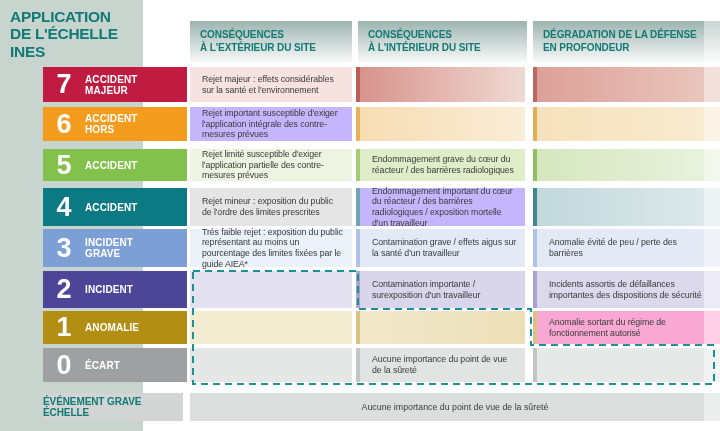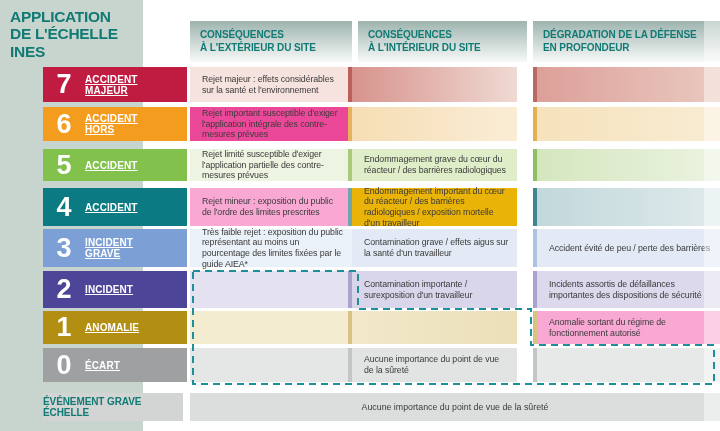--- a/index.html
+++ b/index.html
@@ -18,36 +18,36 @@
     color:var(--teal);font-weight:bold;font-size:10px;line-height:1.3;padding:7px 4px 0 10px;
     white-space:pre-line;letter-spacing:-0.1px;}
   .h1{left:190px;width:162px}.h2{left:358px;width:169px}.h3{left:533px;width:187px}
   
   .row{position:absolute;left:0;width:720px;}
   .rw7{top:67px;height:35px}.rw6{top:107px;height:34px}.rw5{top:149px;height:32px}
   .rw4{top:188px;height:38px}.rw3{top:229px;height:38px}.rw2{top:271px;height:37px}
   .rw1{top:311px;height:33px}.rw0{top:348px;height:34px}
   .bar{position:absolute;left:43px;width:144px;top:0;bottom:0;display:flex;align-items:center;color:#fff;}
   .num{width:42px;text-align:center;font-size:27px;font-weight:bold;line-height:1;}
-  .lbl{font-size:10px;font-weight:bold;line-height:1.1;width:80px;letter-spacing:0.1px;text-decoration:underline;}
+  .lbl{font-size:10px;font-weight:bold;line-height:1.1;width:80px;letter-spacing:0.1px;}
   .cell{position:absolute;top:0;bottom:0;display:flex;align-items:center;
     padding:2px 8px 2px 12px;font-size:8.8px;line-height:1.2;color:#3A3A3A;letter-spacing:-0.1px;}
-  .c1{left:190px;width:162px}.c2{left:348px;width:169px}.c3{left:533px;width:187px}
+  .c1{left:190px;width:162px}.c2{left:356px;width:169px}.c3{left:533px;width:187px}
   
   .bg-r7c1{background:#F6E3DF}
   .bg-r7c2{background:linear-gradient(to right,#D8938D,#EFDAD3);border-left:4px solid #BC5F5B}
   .bg-r7c3{background:linear-gradient(to right,#DCA099,#EAC9C0);border-left:4px solid #B96862}
-  .bg-r6c1{background:#ec4899}
+  .bg-r6c1{background:#c4b5fd}
   .bg-r6c2{background:linear-gradient(to right,#F6DDB4,#FAEDD6);border-left:4px solid #E8B25C}
   .bg-r6c3{background:linear-gradient(to right,#F6E2BC,#F8ECD2);border-left:4px solid #E2AF52}
   .bg-r5c1{background:#EDF4E1}
   .bg-r5c2{background:#E0EDC9;border-left:4px solid #A8CB79}
   .bg-r5c3{background:linear-gradient(to right,#D5E6BE,#EBF3E1);border-left:4px solid #8FBE63}
-  .bg-r4c1{background:#f9a8d4}
-  .bg-r4c2{background:#eab308;border-left:4px solid #6FA5AD}
+  .bg-r4c1{background:#e5e5e5}
+  .bg-r4c2{background:#c4b5fd;border-left:4px solid #6FA5AD}
   .bg-r4c3{background:linear-gradient(to right,#C2D8DB,#DFEAEB);border-left:4px solid #3E878F}
   .bg-r3c1{background:#EBF1F9}
   .bg-r3c2{background:#E3EAF6;border-left:4px solid #AFC2E3}
   .bg-r3c3{background:#E3E9F5;border-left:4px solid #AFC2E3}
   .bg-r2c1{background:#E4E1F0}
   .bg-r2c2{background:#D9D6EB;border-left:4px solid #A9A3CE}
   .bg-r2c3{background:#DCD9ED;border-left:4px solid #A9A3CE}
   .bg-r1c1{background:#F4ECD0}
   .bg-r1c2{background:linear-gradient(to right,#F2E9CB,#EBDFB8);border-left:4px solid #D9C382}
   .bg-r1c3{background:#f9a8d4;border-left:4px solid #D9C382}
@@ -122,21 +122,21 @@
     <div class="cell c3 bg-r4c3"></div>
   </div>
 
   <div class="row rw3">
     <div class="bar" style="background: rgb(124, 160, 214);">
       <span class="num">3</span>
       <span class="lbl">INCIDENT GRAVE</span>
     </div>
     <div class="cell c2 bg-r3c2">Contamination grave / effets aigus sur la santé d'un travailleur</div>
     <div class="cell c1 bg-r3c1">Très faible rejet : exposition du public représentant au moins un pourcentage des limites fixées par le guide AIEA*</div>
-    <div class="cell c3 bg-r3c3">Accident évité de peu / perte des barrières</div>
+    <div class="cell c3 bg-r3c3">Anomalie évité de peu / perte des barrières</div>
   </div>
 
   <div class="row rw2">
     <div class="bar" style="background: rgb(77, 69, 151);">
       <span class="num">2</span>
       <span class="lbl">INCIDENT</span>
     </div>
     <div class="cell c1 bg-r2c1"></div>
     <div class="cell c3 bg-r2c3">Incidents assortis de défaillances importantes des dispositions de sécurité</div>
     <div class="cell c2 bg-r2c2">Contamination importante / surexposition d'un travailleur</div>

